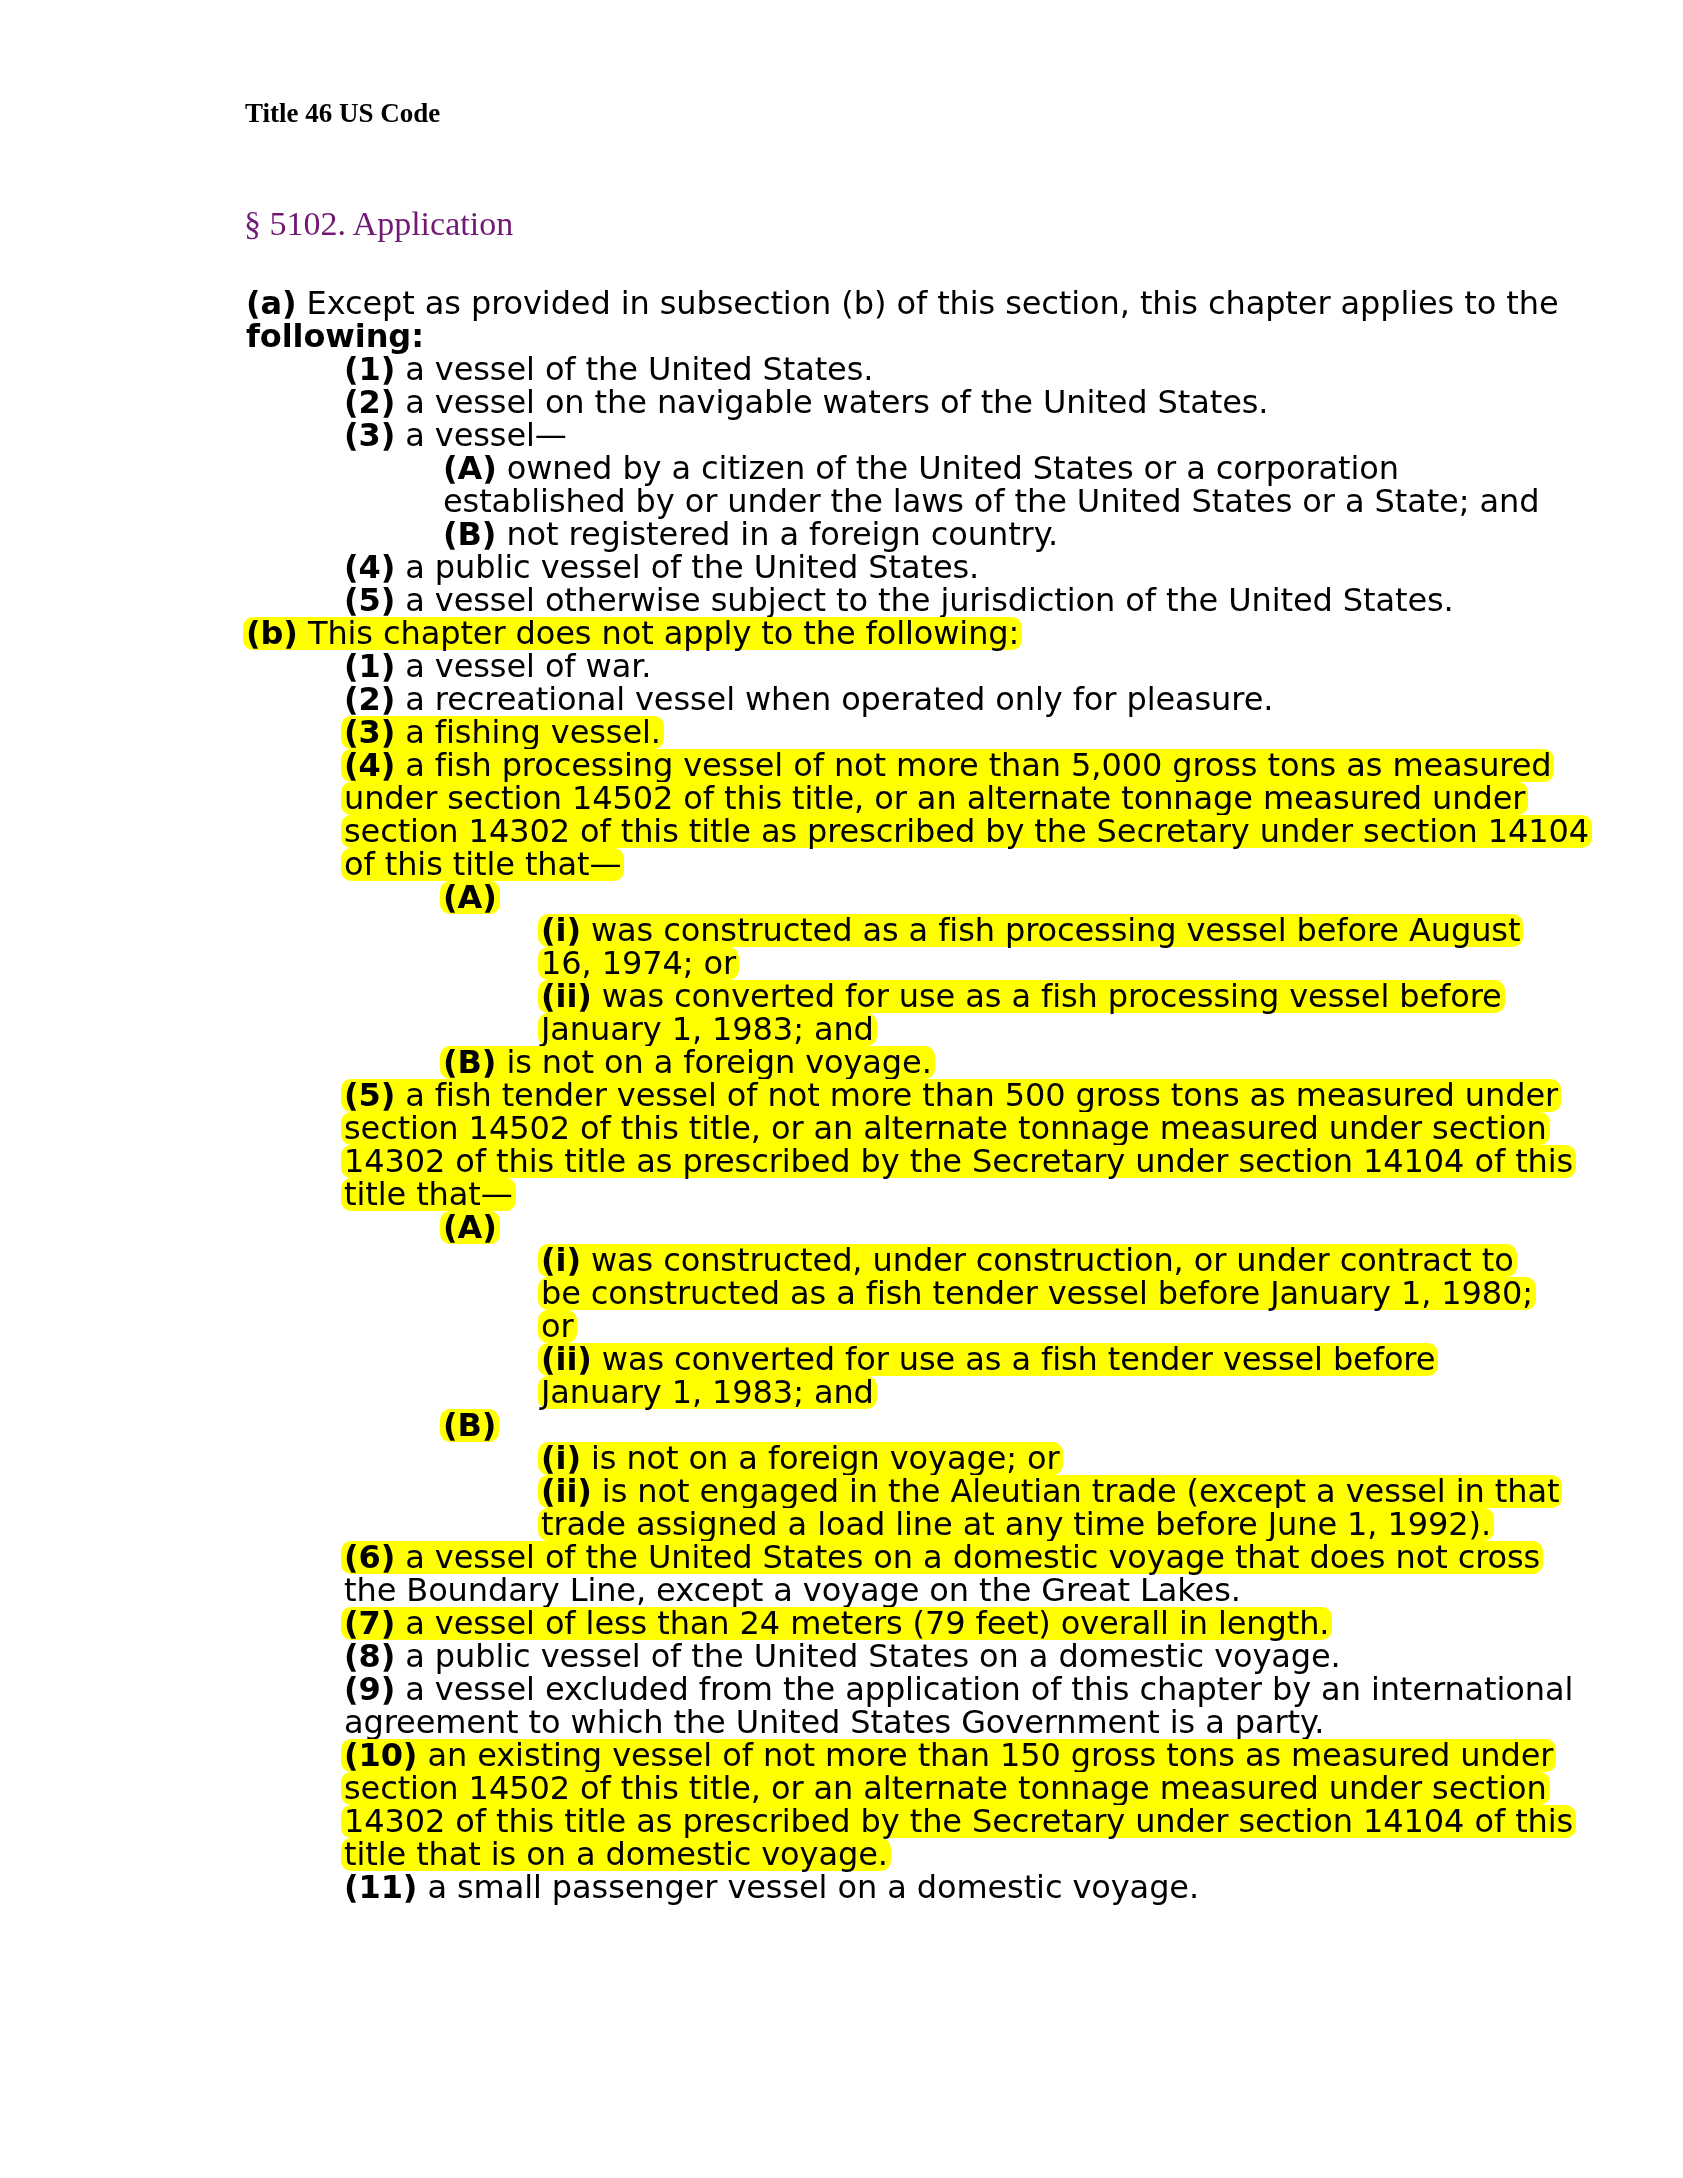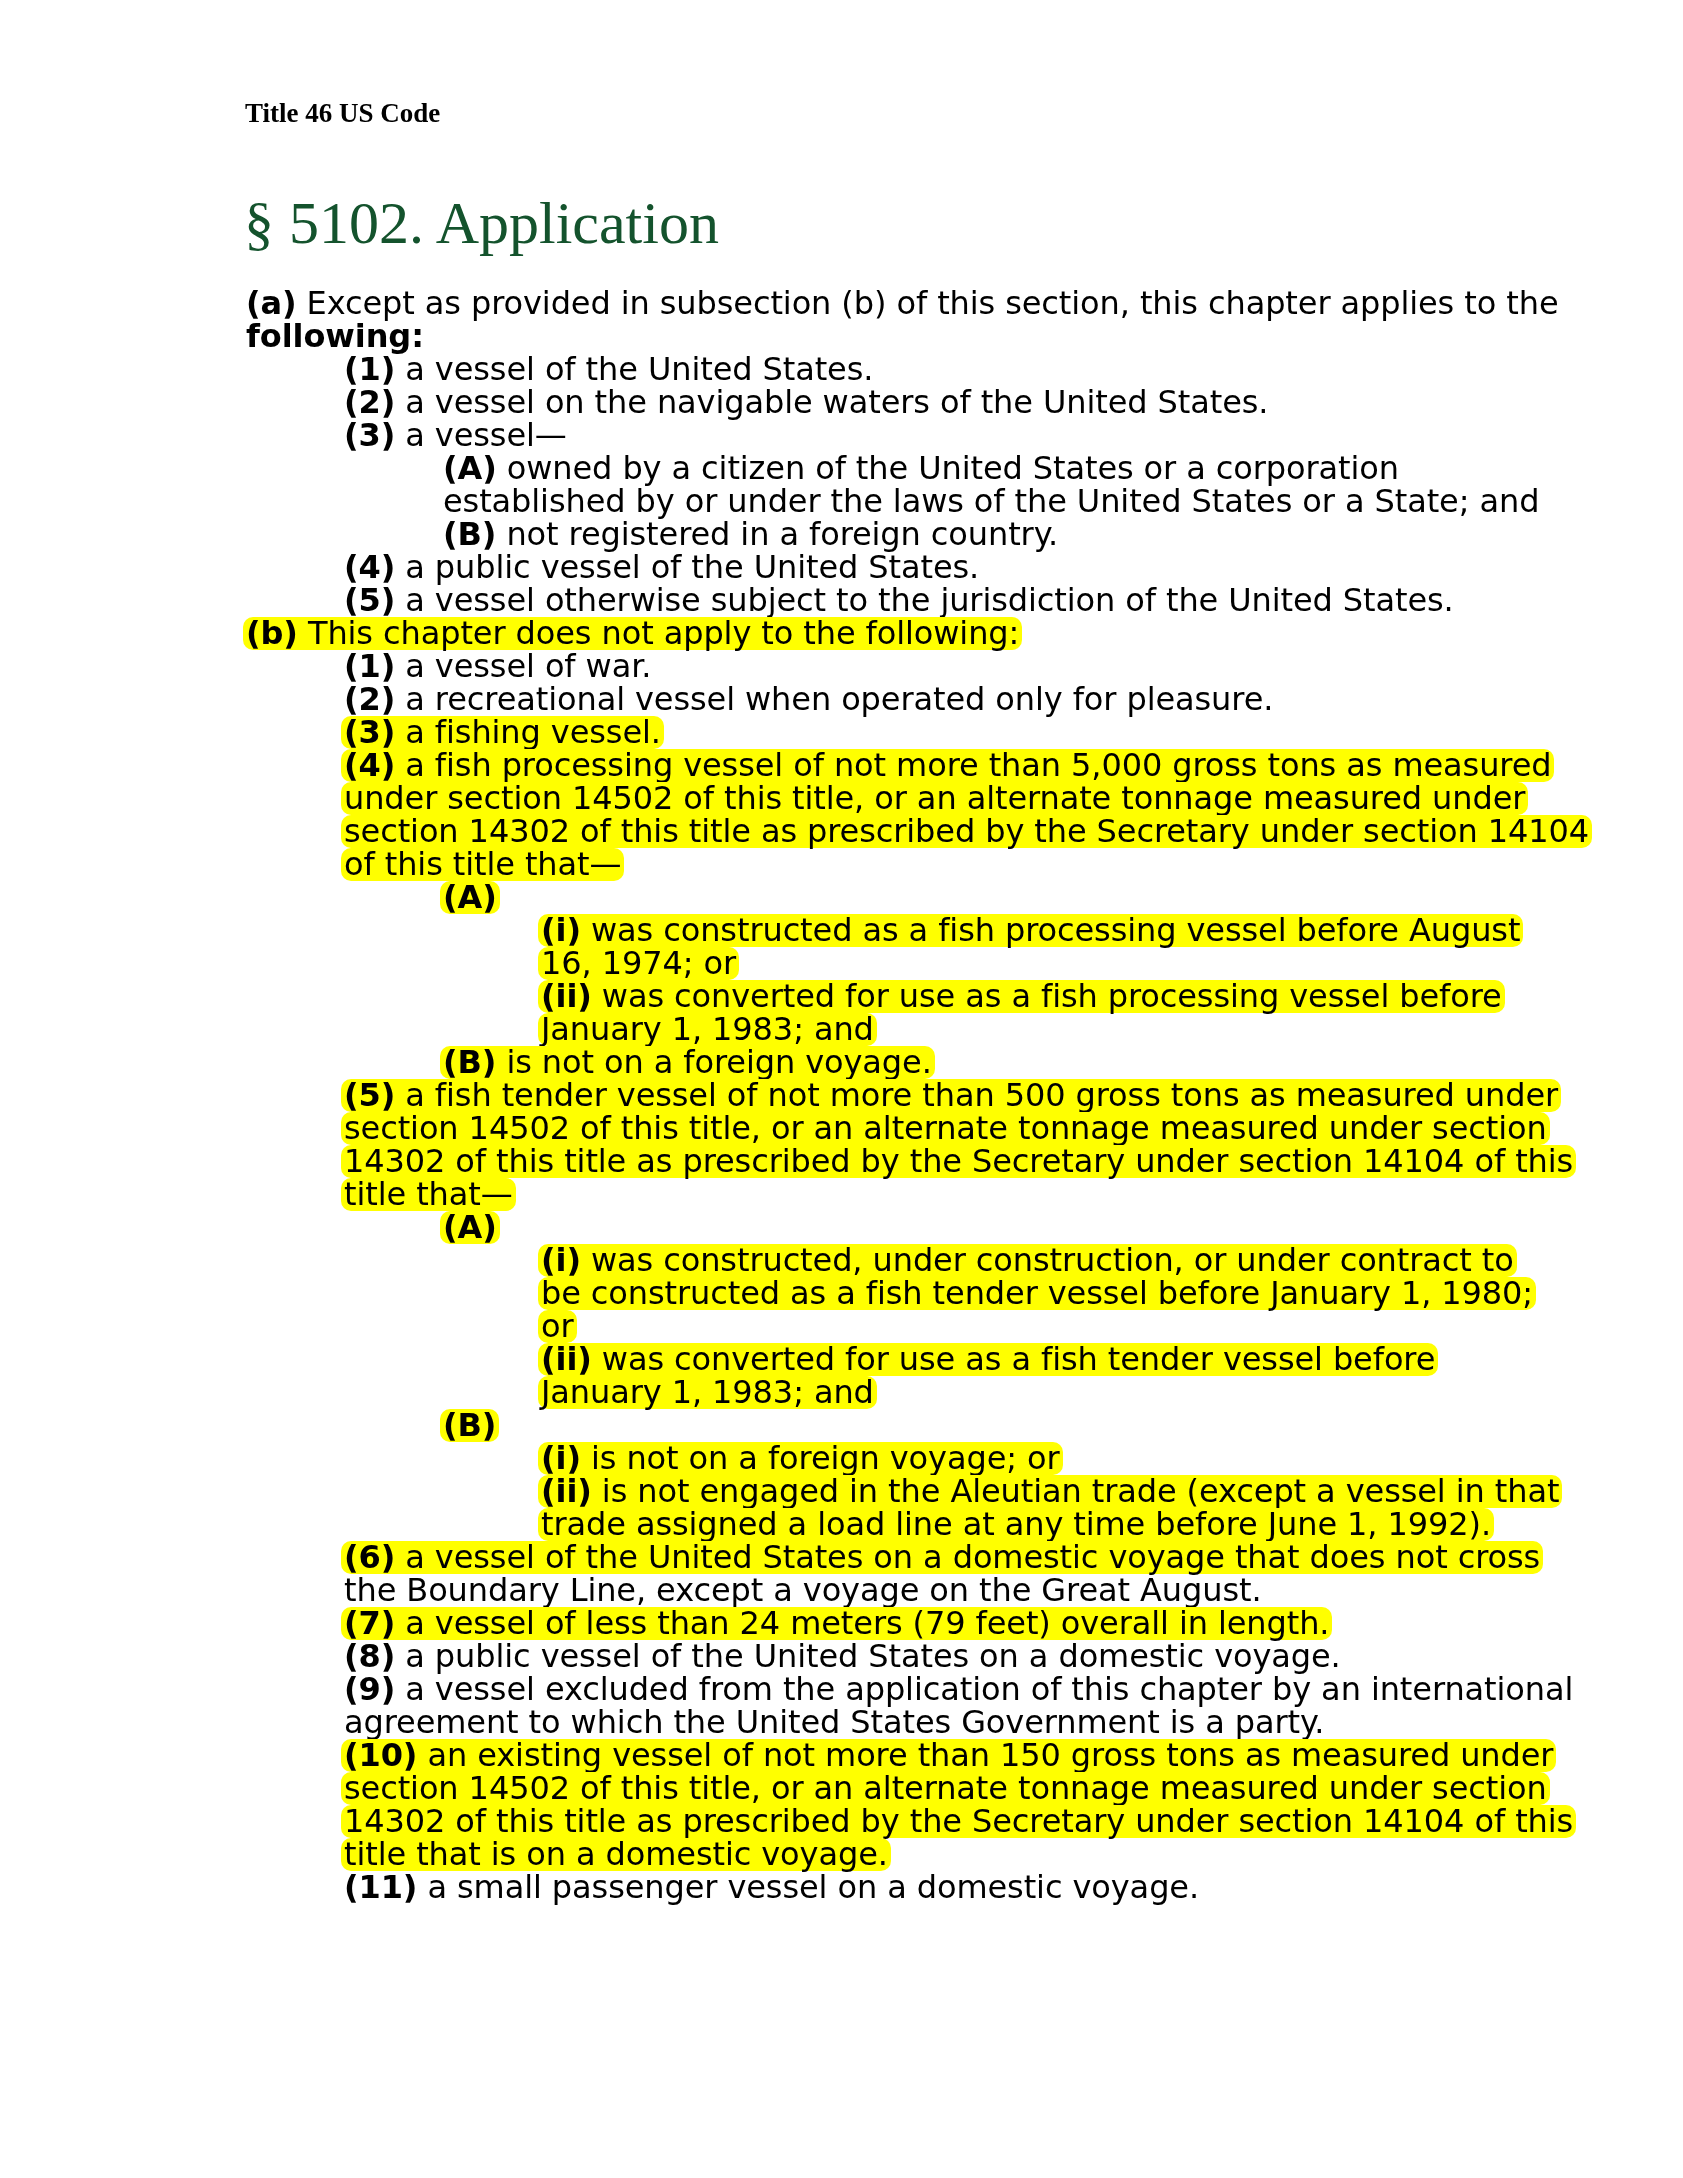--- a/index.html
+++ b/index.html
@@ -19,24 +19,24 @@
       top: 98px;
       font-family: "Liberation Serif", "DejaVu Serif", serif;
       font-weight: bold;
       font-size: 27px;
       color: #000000;
       white-space: nowrap;
     }
     .section-title {
       position: absolute;
       left: 244px;
-      top: 189px;
+      top: 205px;
       font-family: "Liberation Serif", "DejaVu Serif", serif;
-      font-size: 60px;
-      color: #14532d;
+      font-size: 34px;
+      color: #701a75;
       white-space: nowrap;
     }
     .body-text {
       position: absolute;
       left: 0;
       top: 287px;
       width: 1683px;
       font-family: "DejaVu Sans", "Liberation Sans", sans-serif;
       font-size: 32px;
       letter-spacing: -0.1px;
@@ -103,21 +103,21 @@
     <div class="line lvl3"><span class="seg hl"><span class="lbl">(i)</span><span style="white-space: pre;"> was constructed, under construction, or under contract to</span></span></div>
     <div class="line lvl3"><span class="seg hl"><span style="white-space: pre;">be constructed as a fish tender vessel before January 1, 1980;</span></span></div>
     <div class="line lvl3"><span class="seg hl"><span style="white-space: pre;">or</span></span></div>
     <div class="line lvl3"><span class="seg hl"><span class="lbl">(ii)</span><span style="white-space: pre;"> was converted for use as a fish tender vessel before</span></span></div>
     <div class="line lvl3"><span class="seg hl"><span style="white-space: pre;">January 1, 1983; and</span></span></div>
     <div class="line lvl2"><span class="seg hl"><span class="lbl">(B)</span></span></div>
     <div class="line lvl3"><span class="seg hl"><span class="lbl">(i)</span><span style="white-space: pre;"> is not on a foreign voyage; or</span></span></div>
     <div class="line lvl3"><span class="seg hl"><span class="lbl">(ii)</span><span style="white-space: pre;"> is not engaged in the Aleutian trade (except a vessel in that</span></span></div>
     <div class="line lvl3"><span class="seg hl"><span style="white-space: pre;">trade assigned a load line at any time before June 1, 1992).</span></span></div>
     <div class="line lvl1"><span class="seg hl"><span class="lbl">(6)</span><span style="white-space: pre;"> a vessel of the United States on a domestic voyage that does not cross</span></span></div>
-    <div class="line lvl1"><span class="seg"><span style="white-space: pre;">the Boundary Line, except a voyage on the Great August.</span></span></div>
+    <div class="line lvl1"><span class="seg"><span style="white-space: pre;">the Boundary Line, except a voyage on the Great Lakes.</span></span></div>
     <div class="line lvl1"><span class="seg hl"><span class="lbl">(7)</span><span style="white-space: pre;"> a vessel of less than 24 meters (79 feet) overall in length.</span></span></div>
     <div class="line lvl1"><span class="seg"><span class="lbl">(8)</span><span style="white-space: pre; text-align: center;"> a public vessel of the United States on a domestic voyage.</span></span></div>
     <div class="line lvl1"><span class="seg"><span class="lbl">(9)</span><span style="white-space: pre;"> a vessel excluded from the application of this chapter by an international</span></span></div>
     <div class="line lvl1"><span class="seg"><span style="white-space: pre;">agreement to which the United States Government is a party.</span></span></div>
     <div class="line lvl1"><span class="seg hl"><span class="lbl">(10)</span><span style="white-space: pre;"> an existing vessel of not more than 150 gross tons as measured under</span></span></div>
     <div class="line lvl1"><span class="seg hl"><span style="white-space: pre;">section 14502 of this title, or an alternate tonnage measured under section</span></span></div>
     <div class="line lvl1"><span class="seg hl"><span style="white-space: pre;">14302 of this title as prescribed by the Secretary under section 14104 of this</span></span></div>
     <div class="line lvl1"><span class="seg hl"><span style="white-space: pre;">title that is on a domestic voyage.</span></span></div>
     <div class="line lvl1"><span class="seg"><span class="lbl">(11)</span><span style="white-space: pre;"> a small passenger vessel on a domestic voyage.</span></span></div>
   </div>

